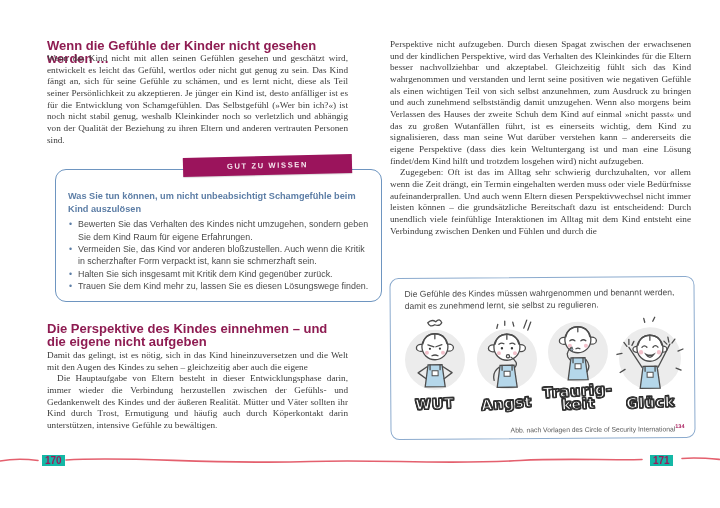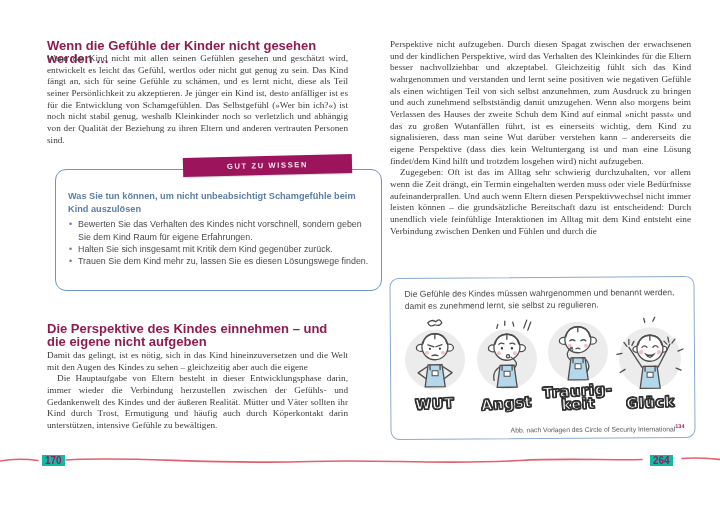--- a/index.html
+++ b/index.html
@@ -79,21 +79,22 @@
 
 <h1 class="abs mag-heading" style="left:47px;top:39px;width:302px;">Wenn die Gefühle der Kinder nicht gesehen werden …</h1>
 
 <p class="abs body-copy" style="left:47px;top:53px;width:301px;">Wenn das Kind nicht mit allen seinen Gefühlen gesehen und geschätzt wird, entwickelt es leicht das Gefühl, wertlos oder nicht gut genug zu sein. Das Kind fängt an, sich für seine Gefühle zu schämen, und es lernt nicht, diese als Teil seiner Persönlichkeit zu akzeptieren. Je jünger ein Kind ist, desto anfälliger ist es für die Entwicklung von Schamgefühlen. Das Selbstgefühl (»Wer bin ich?«) ist noch nicht stabil genug, weshalb Kleinkinder noch so verletzlich und abhängig von der Qualität der Beziehung zu ihren Eltern und anderen vertrauten Personen sind.</p>
 
 <div class="abs banner" style="left:183px;top:156px;">GUT ZU WISSEN</div>
 
 <div class="abs infobox" style="left:55px;top:169px;">
   <p class="infobox-heading">Was Sie tun können, um nicht unbeabsichtigt Schamgefühle beim Kind auszulösen</p>
   <ul>
-    <li>Bewerten Sie das Verhalten des Kindes nicht vorschnell, sondern geben Sie dem Kind Raum für eigene Erfahrungen.</li>
+    <li>Bewerten Sie das Verhalten des Kindes nicht umzugehen, sondern geben Sie dem Kind Raum für eigene Erfahrungen.</li>
+    <li>Vermeiden Sie, das Kind vor anderen bloßzustellen. Auch wenn die Kritik in scherzhafter Form verpackt ist, kann sie schmerzhaft sein.</li>
     <li>Halten Sie sich insgesamt mit Kritik dem Kind gegenüber zurück.</li>
     <li>Trauen Sie dem Kind mehr zu, lassen Sie es diesen Lösungswege finden.</li>
   </ul>
 </div>
 
 <h2 class="abs mag-heading" style="left:47px;top:322px;width:290px;">Die Perspektive des Kindes einnehmen – und die eigene nicht aufgeben</h2>
 
 <div class="abs" style="left:47px;top:350px;width:301px;">
   <p class="body-copy">Damit das gelingt, ist es nötig, sich in das Kind hineinzuversetzen und die Welt mit den Augen des Kindes zu sehen – gleichzeitig aber auch die eigene</p>
   <p class="body-copy">Die Hauptaufgabe von Eltern besteht in dieser Entwicklungsphase darin, immer wieder die Verbindung herzustellen zwischen der Gefühls- und Gedankenwelt des Kindes und der äußeren Realität. Mütter und Väter sollten ihr Kind durch Trost, Ermutigung und häufig auch durch Köperkontakt darin unterstützen, intensive Gefühle zu bewältigen.</p>
@@ -209,13 +210,13 @@
 </div>
 
 <svg class="abs" style="left:0;top:452px;" width="720" height="20">
   <path d="M0,9 C14,6.5 26,7 38,8.5" stroke="#e4606e" stroke-width="1.6" fill="none" stroke-linecap="round"></path>
   <path d="M66,8 C130,3.5 210,13 310,9.5 C380,7 440,13 520,8.5 C565,6 610,8.5 642,7.5" stroke="#e4606e" stroke-width="1.6" fill="none" stroke-linecap="round"></path>
   <path d="M682,6.5 C696,5 710,6.5 720,7.5" stroke="#e4606e" stroke-width="1.6" fill="none" stroke-linecap="round"></path>
 </svg>
 
 <div class="abs page-num" style="left:42px;top:455px;">170</div>
 
-<div class="abs page-num" style="left:650px;top:455px;">264</div>
+<div class="abs page-num" style="left:650px;top:455px;">171</div>
 
 </body></html>

